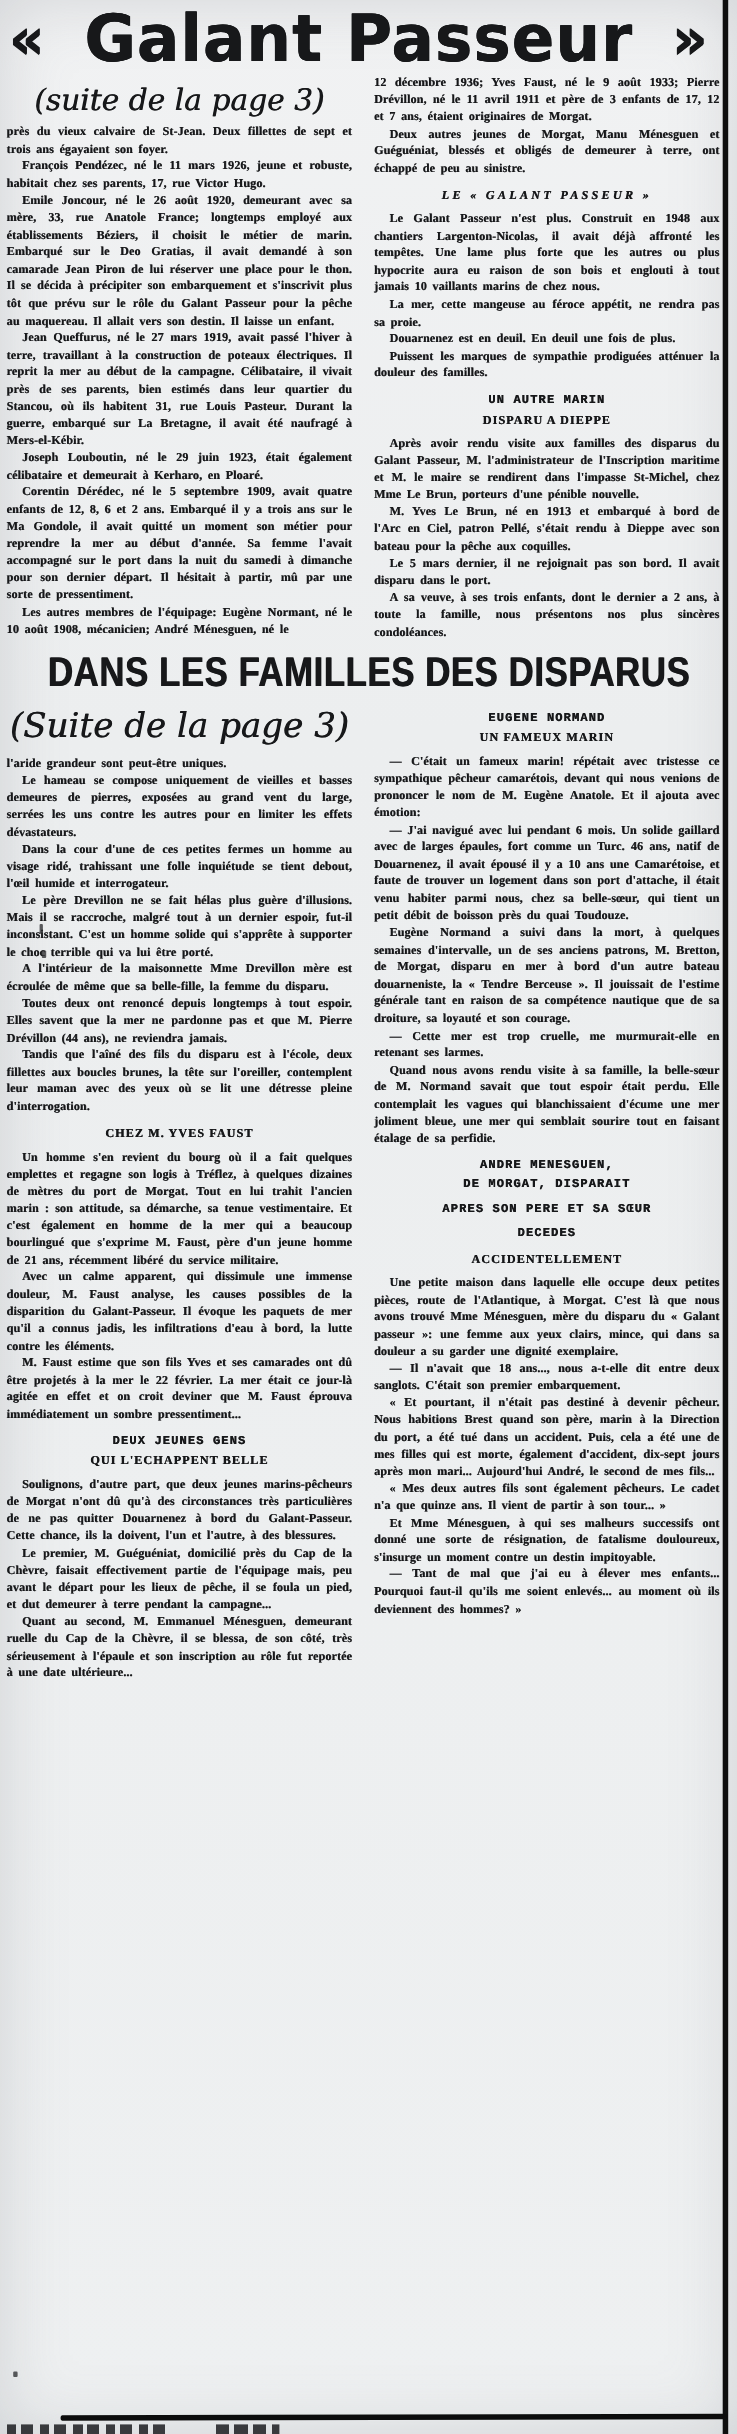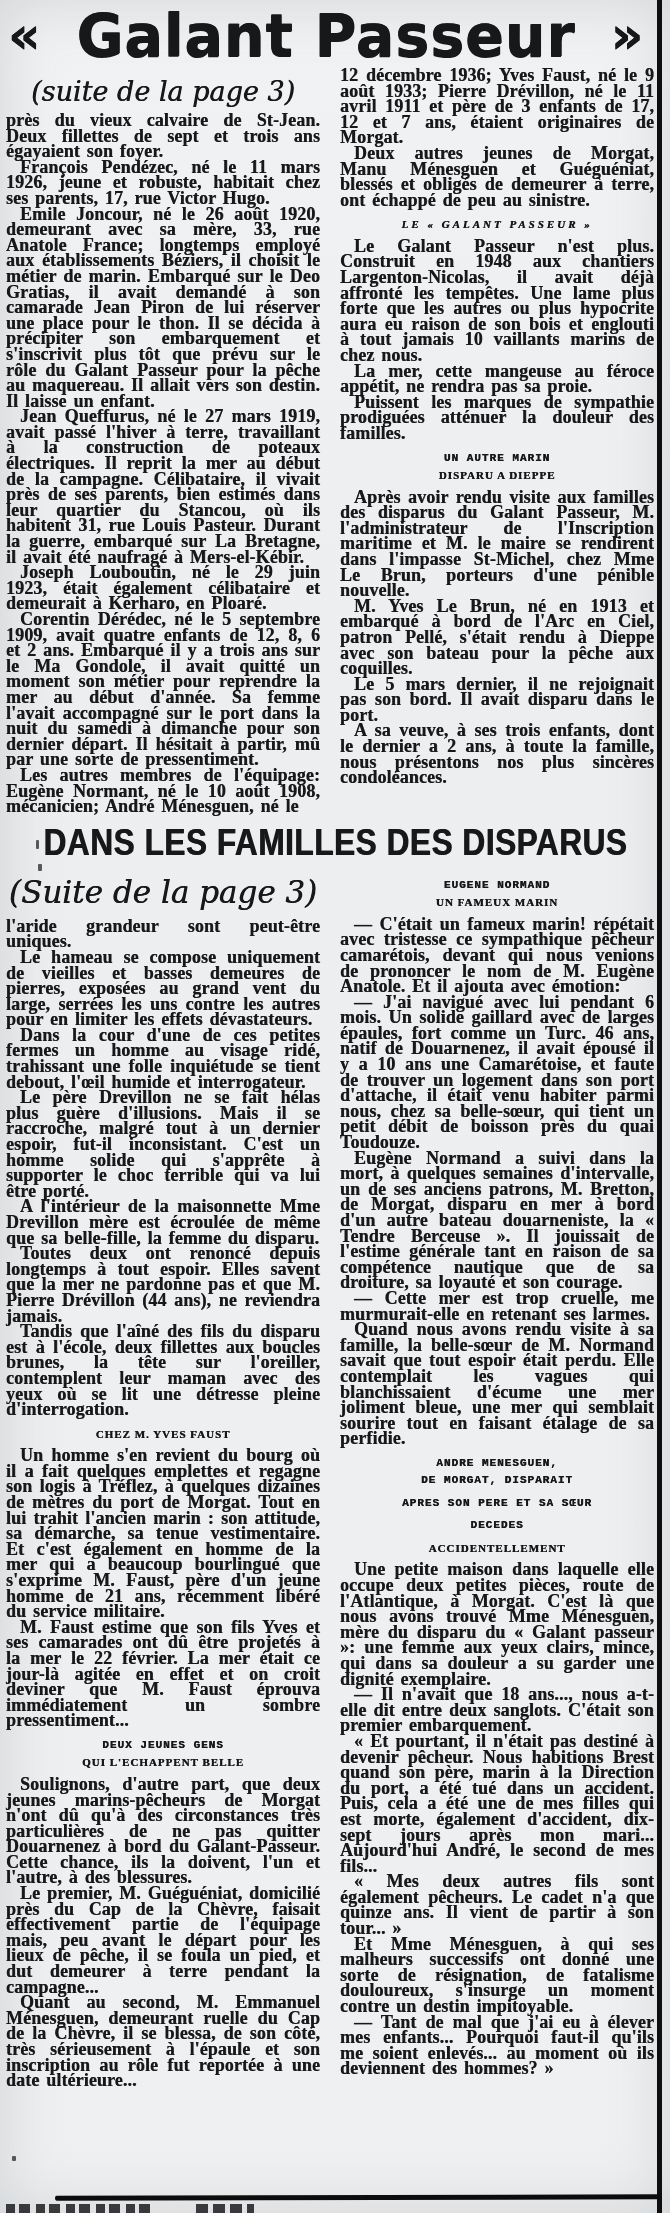--- a/index.html
+++ b/index.html
@@ -40,21 +40,21 @@
   .suite1 { font-size:27px; line-height:36px; margin:6px 0 3px; }
   .suite2 { font-size:31px; line-height:42px; margin:2px 0 6px; }
 
   
   .cols { display:flex; gap:20px; padding:2px 16px 0 6px; }
   .col { flex:1 1 0; min-width:0; }
 
   
   .body-p {
     margin:0;
-    font-size:18px; line-height:15.6px;
+    font-size:11px; line-height:15.6px;
     font-weight:700;
     text-align:justify;
     text-indent:14px;
     word-spacing:2.2px; letter-spacing:0.1px;
     text-shadow:0.35px 0 0 rgba(20,20,24,0.75);
   }
   .cont { text-indent:0; }
 
   
   .sub {
@@ -112,20 +112,21 @@
       <p class="body-p">Joseph Louboutin, né le 29 juin 1923, était également célibataire et demeurait à Kerharo, en Ploaré.</p>
       <p class="body-p">Corentin Dérédec, né le 5 septembre 1909, avait quatre enfants de 12, 8, 6 et 2 ans. Embarqué il y a trois ans sur le Ma Gondole, il avait quitté un moment son métier pour reprendre la mer au début d'année. Sa femme l'avait accompagné sur le port dans la nuit du samedi à dimanche pour son dernier départ. Il hésitait à partir, mû par une sorte de pressentiment.</p>
       <p class="body-p">Les autres membres de l'équipage: Eugène Normant, né le 10 août 1908, mécanicien; André Ménesguen, né le</p>
     </div>
     <div class="col">
       <p class="body-p cont">12 décembre 1936; Yves Faust, né le 9 août 1933; Pierre Drévillon, né le 11 avril 1911 et père de 3 enfants de 17, 12 et 7 ans, étaient originaires de Morgat.</p>
       <p class="body-p">Deux autres jeunes de Morgat, Manu Ménesguen et Guéguéniat, blessés et obligés de demeurer à terre, ont échappé de peu au sinistre.</p>
       <div class="sub italic">LE « GALANT PASSEUR »</div>
       <p class="body-p">Le Galant Passeur n'est plus. Construit en 1948 aux chantiers Largenton-Nicolas, il avait déjà affronté les tempêtes. Une lame plus forte que les autres ou plus hypocrite aura eu raison de son bois et englouti à tout jamais 10 vaillants marins de chez nous.</p>
       <p class="body-p">La mer, cette mangeuse au féroce appétit, ne rendra pas sa proie.</p>
+      <p class="body-p">Douarnenez est en deuil. En deuil une fois de plus.</p>
       <p class="body-p">Puissent les marques de sympathie prodiguées atténuer la douleur des familles.</p>
       <div class="sub tight">UN AUTRE MARIN</div>
       <div class="sub follow">DISPARU A DIEPPE</div>
       <p class="body-p">Après avoir rendu visite aux familles des disparus du Galant Passeur, M. l'administrateur de l'Inscription maritime et M. le maire se rendirent dans l'impasse St-Michel, chez Mme Le Brun, porteurs d'une pénible nouvelle.</p>
       <p class="body-p">M. Yves Le Brun, né en 1913 et embarqué à bord de l'Arc en Ciel, patron Pellé, s'était rendu à Dieppe avec son bateau pour la pêche aux coquilles.</p>
       <p class="body-p">Le 5 mars dernier, il ne rejoignait pas son bord. Il avait disparu dans le port.</p>
       <p class="body-p">A sa veuve, à ses trois enfants, dont le dernier a 2 ans, à toute la famille, nous présentons nos plus sincères condoléances.</p>
     </div>
   </div>
 
@@ -138,20 +139,21 @@
       <div class="suite suite2">(Suite de la page 3)</div>
       <p class="body-p cont">l'aride grandeur sont peut-être uniques.</p>
       <p class="body-p">Le hameau se compose uniquement de vieilles et basses demeures de pierres, exposées au grand vent du large, serrées les uns contre les autres pour en limiter les effets dévastateurs.</p>
       <p class="body-p">Dans la cour d'une de ces petites fermes un homme au visage ridé, trahissant une folle inquiétude se tient debout, l'œil humide et interrogateur.</p>
       <p class="body-p">Le père Drevillon ne se fait hélas plus guère d'illusions. Mais il se raccroche, malgré tout à un dernier espoir, fut-il inconsistant. C'est un homme solide qui s'apprête à supporter le choc terrible qui va lui être porté.</p>
       <p class="body-p">A l'intérieur de la maisonnette Mme Drevillon mère est écroulée de même que sa belle-fille, la femme du disparu.</p>
       <p class="body-p">Toutes deux ont renoncé depuis longtemps à tout espoir. Elles savent que la mer ne pardonne pas et que M. Pierre Drévillon (44 ans), ne reviendra jamais.</p>
       <p class="body-p">Tandis que l'aîné des fils du disparu est à l'école, deux fillettes aux boucles brunes, la tête sur l'oreiller, contemplent leur maman avec des yeux où se lit une détresse pleine d'interrogation.</p>
       <div class="sub">CHEZ M. YVES FAUST</div>
       <p class="body-p">Un homme s'en revient du bourg où il a fait quelques emplettes et regagne son logis à Tréflez, à quelques dizaines de mètres du port de Morgat. Tout en lui trahit l'ancien marin : son attitude, sa démarche, sa tenue vestimentaire. Et c'est également en homme de la mer qui a beaucoup bourlingué que s'exprime M. Faust, père d'un jeune homme de 21 ans, récemment libéré du service militaire.</p>
+      <p class="body-p">Avec un calme apparent, qui dissimule une immense douleur, M. Faust analyse, les causes possibles de la disparition du Galant-Passeur. Il évoque les paquets de mer qu'il a connus jadis, les infiltrations d'eau à bord, la lutte contre les éléments.</p>
       <p class="body-p">M. Faust estime que son fils Yves et ses camarades ont dû être projetés à la mer le 22 février. La mer était ce jour-là agitée en effet et on croit deviner que M. Faust éprouva immédiatement un sombre pressentiment...</p>
       <div class="sub tight">DEUX JEUNES GENS</div>
       <div class="sub follow">QUI L'ECHAPPENT BELLE</div>
       <p class="body-p">Soulignons, d'autre part, que deux jeunes marins-pêcheurs de Morgat n'ont dû qu'à des circonstances très particulières de ne pas quitter Douarnenez à bord du Galant-Passeur. Cette chance, ils la doivent, l'un et l'autre, à des blessures.</p>
       <p class="body-p">Le premier, M. Guéguéniat, domicilié près du Cap de la Chèvre, faisait effectivement partie de l'équipage mais, peu avant le départ pour les lieux de pêche, il se foula un pied, et dut demeurer à terre pendant la campagne...</p>
       <p class="body-p">Quant au second, M. Emmanuel Ménesguen, demeurant ruelle du Cap de la Chèvre, il se blessa, de son côté, très sérieusement à l'épaule et son inscription au rôle fut reportée à une date ultérieure...</p>
     </div>
     <div class="col">
       <div class="sub tight">EUGENE NORMAND</div>
       <div class="sub follow">UN FAMEUX MARIN</div>

